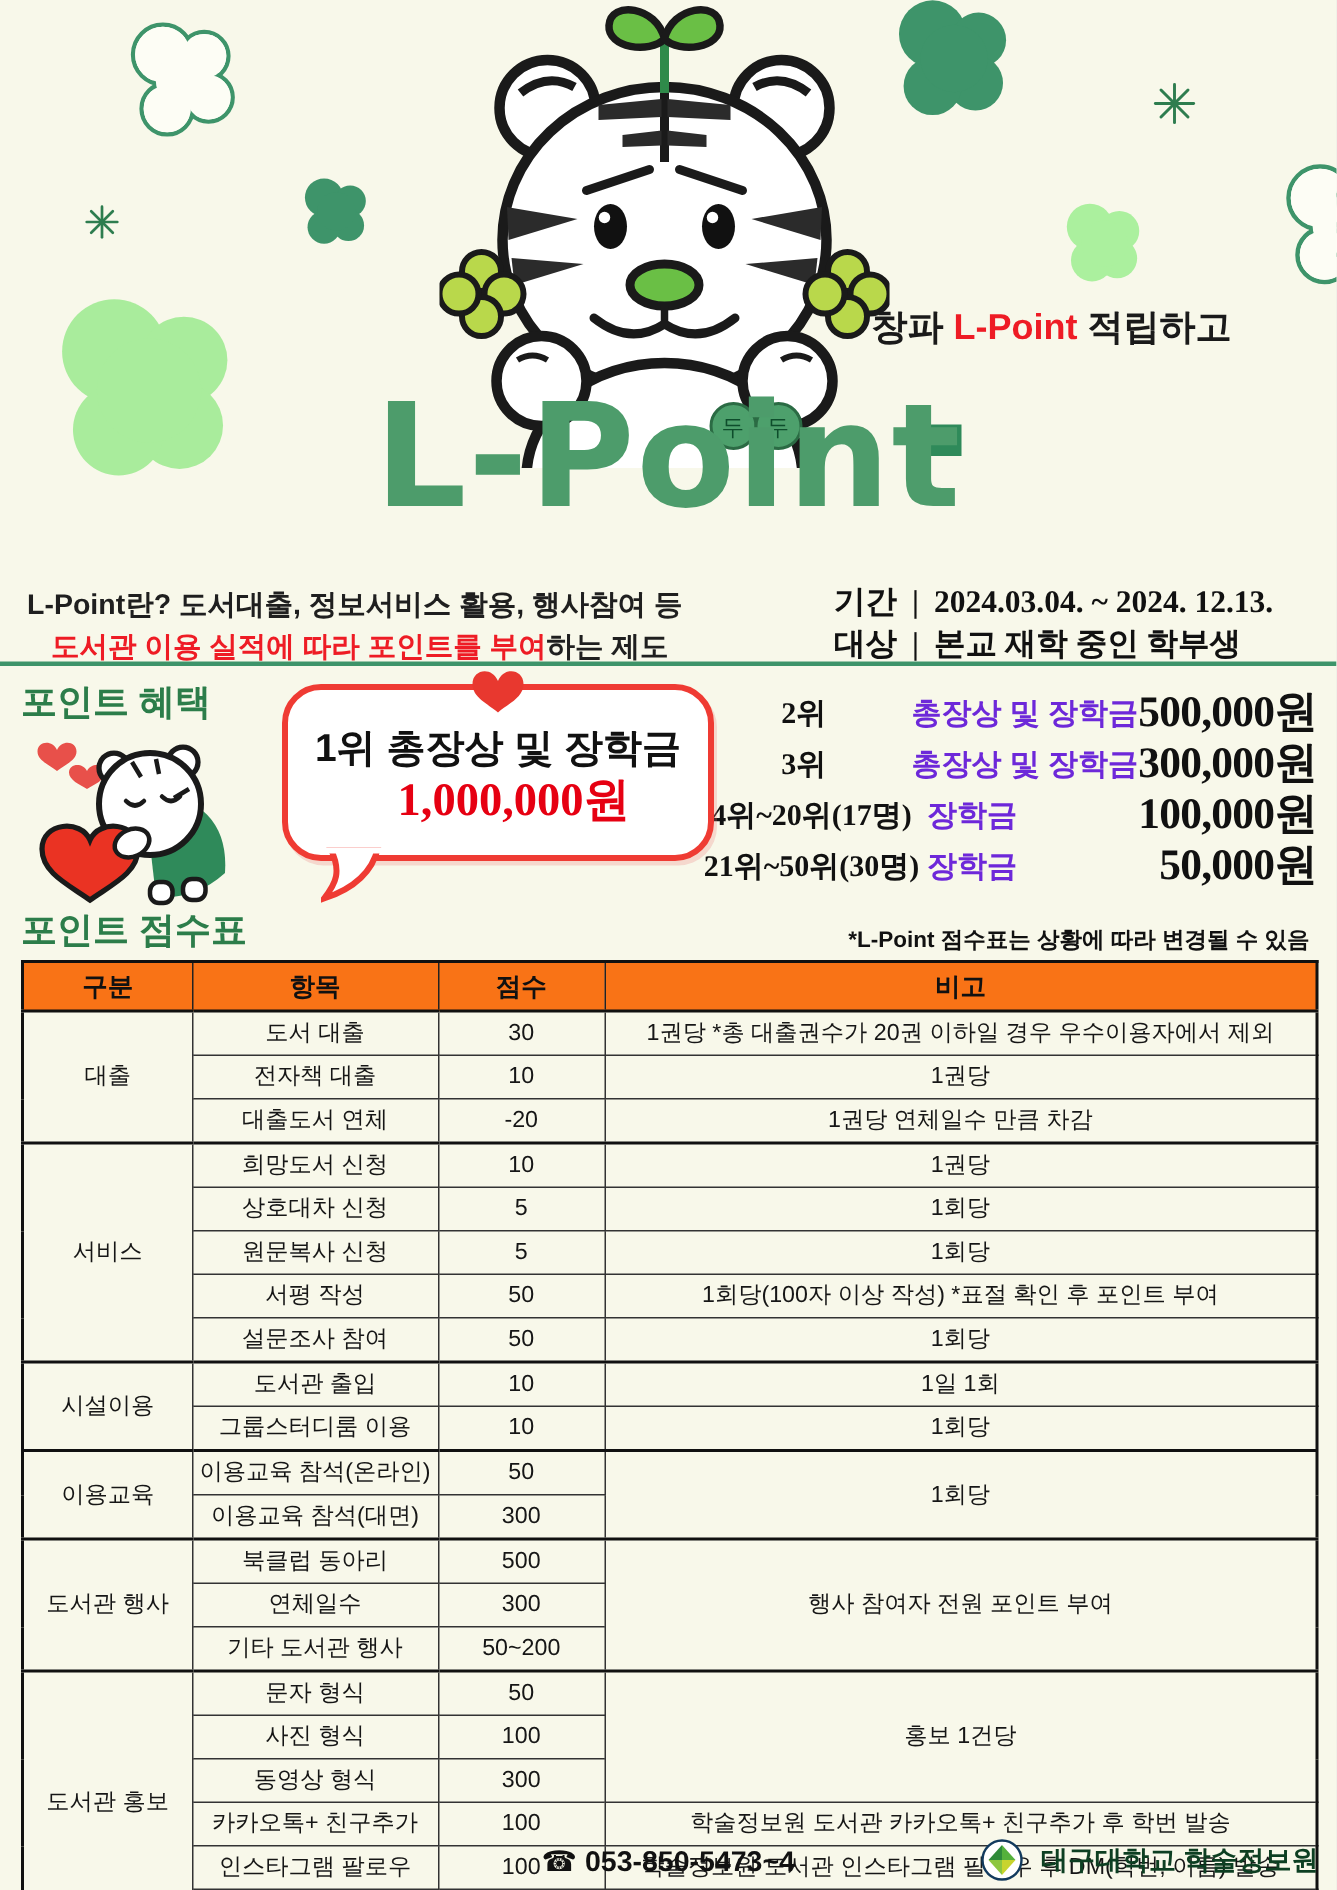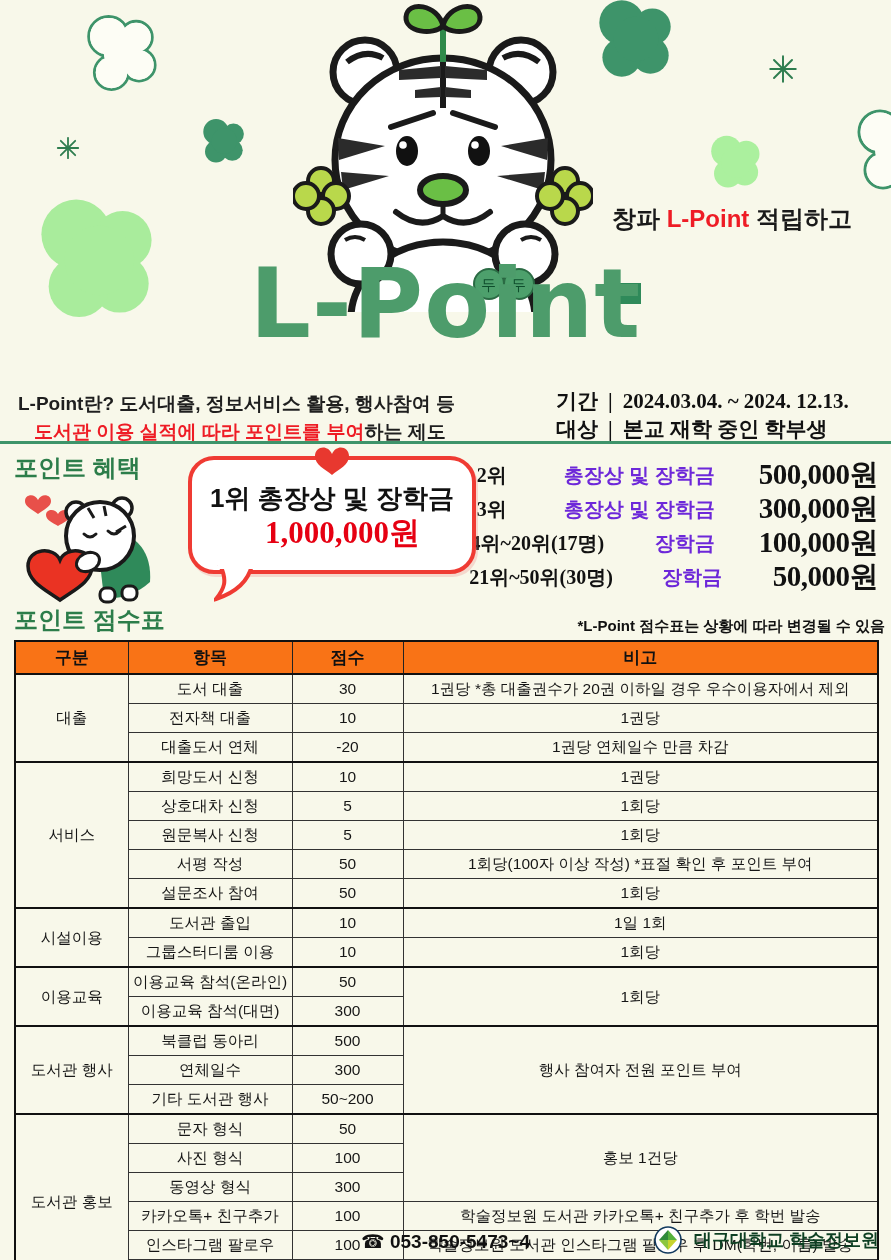--- a/index.html
+++ b/index.html
@@ -4,21 +4,21 @@
 <style>
   html,body{margin:0;padding:0;}
   body{font-family:"Liberation Sans","DejaVu Sans",sans-serif;background:#ddd;}
   .poster{position:relative;width:891px;height:1260px;background:#f8f8ea;overflow:hidden;margin:0 auto;}
   .abs{position:absolute;}
 
   
   .big-title{position:absolute;top:256px;left:0;right:0;text-align:center;
     font-family:"DejaVu Sans","Liberation Sans",sans-serif;font-weight:800;
     font-size:96px;line-height:1;color:#4d9c6b;letter-spacing:1px;z-index:5;}
-  .tagline{position:absolute;top:202px;right:8px;width:302px;text-align:center;
+  .tagline{position:absolute;top:202px;right:8px;width:302px;
     font-size:24px;font-weight:800;line-height:1.45;color:#1a1a1a;z-index:6;}
   .red{color:#ee1c25;}
 
   
   .intro-desc{position:absolute;left:18px;top:390px;font-size:19px;font-weight:600;
     line-height:1.45;color:#1f1f1f;}
   .intro-desc .l2{margin-left:16px;}
   .intro-right{position:absolute;left:556px;top:387px;font-family:"Liberation Serif","DejaVu Serif",serif;
     font-size:21px;font-weight:600;line-height:1.35;color:#111;}
   .info-sep{margin:0 10px;}
@@ -29,30 +29,30 @@
   .benefits-head{position:absolute;left:14px;top:452px;}
   .bubble{position:absolute;left:188px;top:456px;width:288px;height:118px;background:#fff;
     border:4px solid #ef3b33;border-radius:26px;box-sizing:border-box;text-align:center;
     padding-top:24px;z-index:3;box-shadow:2px 3px 0 rgba(235,120,120,.25);}
   .bubble-line1{font-size:26px;font-weight:800;color:#111;line-height:1.15;}
   .bubble-amount{font-family:"Liberation Serif","DejaVu Serif",serif;font-size:31px;
     font-weight:700;color:#e60012;line-height:1.25;padding-left:21px;}
   .bubble-heart{position:absolute;top:-16px;left:50%;transform:translateX(-50%);}
   .bubble-tail{position:absolute;left:22px;bottom:-33px;}
   .prizes{position:absolute;left:466px;top:458px;width:412px;}
-  .prize-row{display:flex;align-items:center;height:34px;gap:44px;}
+  .prize-row{display:flex;align-items:center;height:34px;}
   .prize-rank{width:150px;text-align:center;font-family:"Liberation Serif","DejaVu Serif",serif;
     font-weight:700;font-size:20px;color:#111;white-space:nowrap;}
   .prize-desc{font-weight:800;font-size:20px;color:#6d28d9;margin-left:2px;white-space:nowrap;}
   .prize-amount{margin-left:auto;font-family:"Liberation Serif","DejaVu Serif",serif;
     font-weight:700;font-size:29px;color:#111;letter-spacing:-0.5px;white-space:nowrap;}
 
   
   .table-head{position:absolute;left:14px;top:604px;}
-  .table-note{position:absolute;right:6px;top:617px;font-size:15px;font-weight:600;color:#111;}
+  .table-note{position:absolute;right:18px;top:617px;font-size:15px;font-weight:600;color:#111;}
   table.score{position:absolute;left:14px;top:640px;width:863px;border-collapse:collapse;
     table-layout:fixed;border:2px solid #111;}
   table.score th{height:29px;background:#f97316;font-size:17px;font-weight:600;color:#111;
     border:1.5px solid #222;}
   table.score td{height:26px;font-size:15.5px;color:#161616;text-align:center;
     border:1px solid #333;padding:1px 4px;line-height:1.15;}
   table.score tr.gs td{border-top:2px solid #111;}
 
   
   .footer-phone{position:absolute;left:0;right:0;top:1230px;text-align:center;

